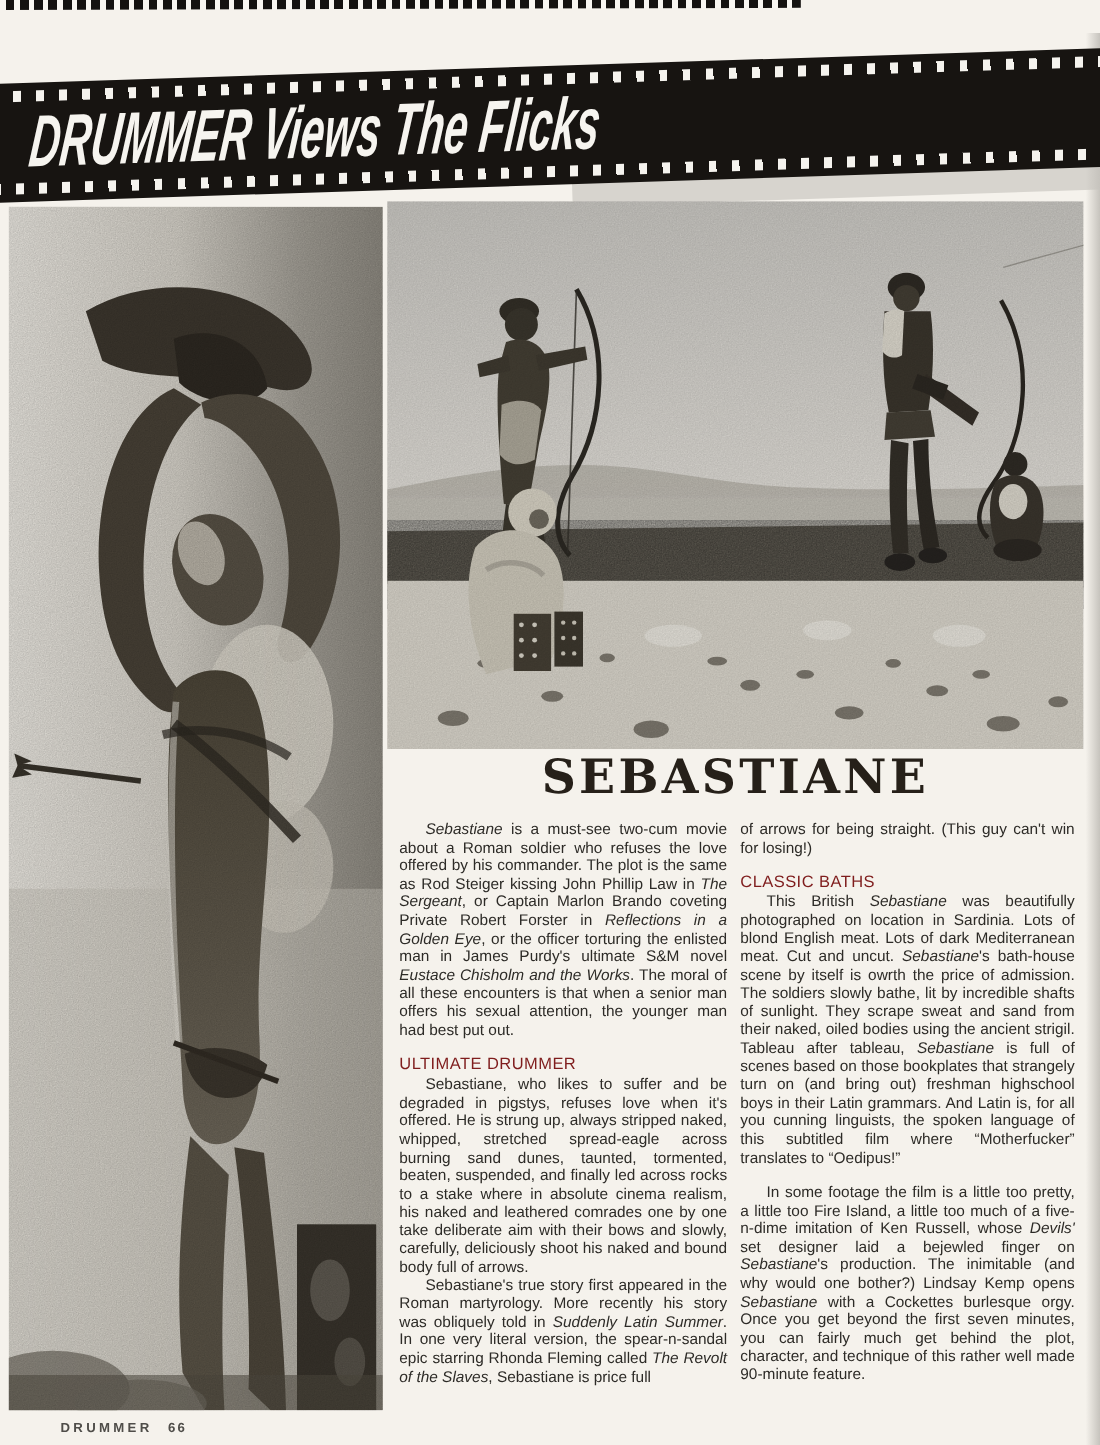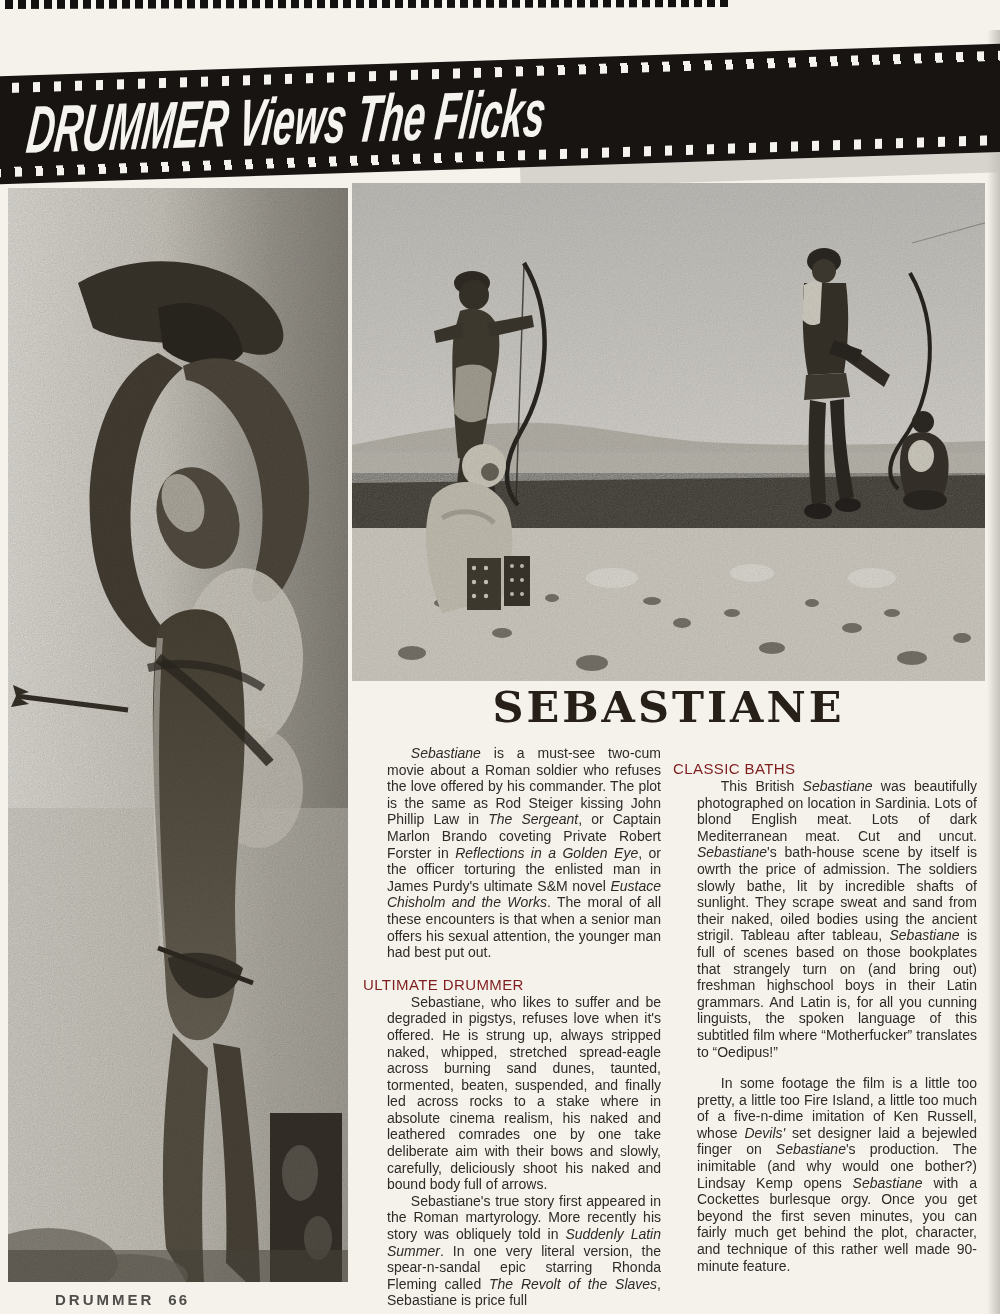--- a/index.html
+++ b/index.html
@@ -50,27 +50,27 @@
   .headline{
     position:absolute;left:352px;top:684px;width:633px;margin:0;
     text-align:center;font-family:"DejaVu Serif",serif;font-weight:bold;
     font-size:43px;line-height:1.1;letter-spacing:3px;color:#262019;
   }
   
   .col{position:absolute;top:745px;}
   .col-left{left:363px;width:298px;}
   .col-right{left:673px;width:304px;}
   .body-p{margin:0;text-align:justify;font-size:14px;line-height:16.6px;color:#2d2b27;}
-  .body-p.indent{text-indent:1.7em;margin-left:24px;}
+  .body-p.indent{text-indent:1.7em;}
   .gap{margin-top:15px;}
   .sec-head{margin:15px 0 1px 0;font-size:15px;font-weight:normal;letter-spacing:.4px;color:#7f1d1d;}
   em{font-style:italic;}
   
   .folio{
-    position:absolute;left:55px;top:1291px;font-size:15px;font-weight:bold;
+    position:absolute;left:55px;top:1291px;font-size:12px;font-weight:bold;
     letter-spacing:3px;color:#4f4d49;
   }
   .folio .num{margin-left:14px;letter-spacing:2px;}
 </style>
 </head>
 <body>
 
 <div class="page">
 
   <div class="film-edge"></div>
@@ -245,20 +245,21 @@
 
   <h1 class="headline">SEBASTIANE</h1>
 
   <div class="col col-left">
       <p class="body-p indent"><em>Sebastiane</em><span> is a must-see two-cum movie about a Roman soldier who refuses the love offered by his commander. The plot is the same as Rod Steiger kissing John Phillip Law in </span><em>The Sergeant</em><span>, or Captain Marlon Brando coveting Private Robert Forster in </span><em>Reflections in a Golden Eye</em><span>, or the officer torturing the enlisted man in James Purdy's ultimate S&amp;M novel </span><em>Eustace Chisholm and the Works</em><span>. The moral of all these encounters is that when a senior man offers his sexual attention, the younger man had best put out.</span></p>
       <h3 class="sec-head gap">ULTIMATE DRUMMER</h3>
       <p class="body-p indent"><span>Sebastiane, who likes to suffer and be degraded in pigstys, refuses love when it's offered. He is strung up, always stripped naked, whipped, stretched spread-eagle across burning sand dunes, taunted, tormented, beaten, suspended, and finally led across rocks to a stake where in absolute cinema realism, his naked and leathered comrades one by one take deliberate aim with their bows and slowly, carefully, deliciously shoot his naked and bound body full of arrows.</span></p>
       <p class="body-p indent"><span>Sebastiane's true story first appeared in the Roman martyrology. More recently his story was obliquely told in </span><em>Suddenly Latin Summer</em><span>. In one very literal version, the spear-n-sandal epic starring Rhonda Fleming called </span><em>The Revolt of the Slaves</em><span>, Sebastiane is price full</span></p>
     </div>
   <div class="col col-right">
+      <p class="body-p"><span>of arrows for being straight. (This guy can't win for losing!)</span></p>
       <h3 class="sec-head gap">CLASSIC BATHS</h3>
       <p class="body-p indent"><span>This British </span><em>Sebastiane</em><span> was beautifully photographed on location in Sardinia. Lots of blond English meat. Lots of dark Mediterranean meat. Cut and uncut. </span><em>Sebastiane</em><span>'s bath-house scene by itself is owrth the price of admission. The soldiers slowly bathe, lit by incredible shafts of sunlight. They scrape sweat and sand from their naked, oiled bodies using the ancient strigil. Tableau after tableau, </span><em>Sebastiane</em><span> is full of scenes based on those bookplates that strangely turn on (and bring out) freshman highschool boys in their Latin grammars. And Latin is, for all you cunning linguists, the spoken language of this subtitled film where “Motherfucker” translates to “Oedipus!”</span></p>
       <p class="body-p indent gap"><span>In some footage the film is a little too pretty, a little too Fire Island, a little too much of a five-n-dime imitation of Ken Russell, whose </span><em>Devils'</em><span> set designer laid a bejewled finger on </span><em>Sebastiane</em><span>'s production. The inimitable (and why would one bother?) Lindsay Kemp opens </span><em>Sebastiane</em><span> with a Cockettes burlesque orgy. Once you get beyond the first seven minutes, you can fairly much get behind the plot, character, and technique of this rather well made 90-minute feature.</span></p>
     </div>
 
   <div class="folio">
     <span>DRUMMER</span><span class="num">66</span>
   </div>
 
 </div>

